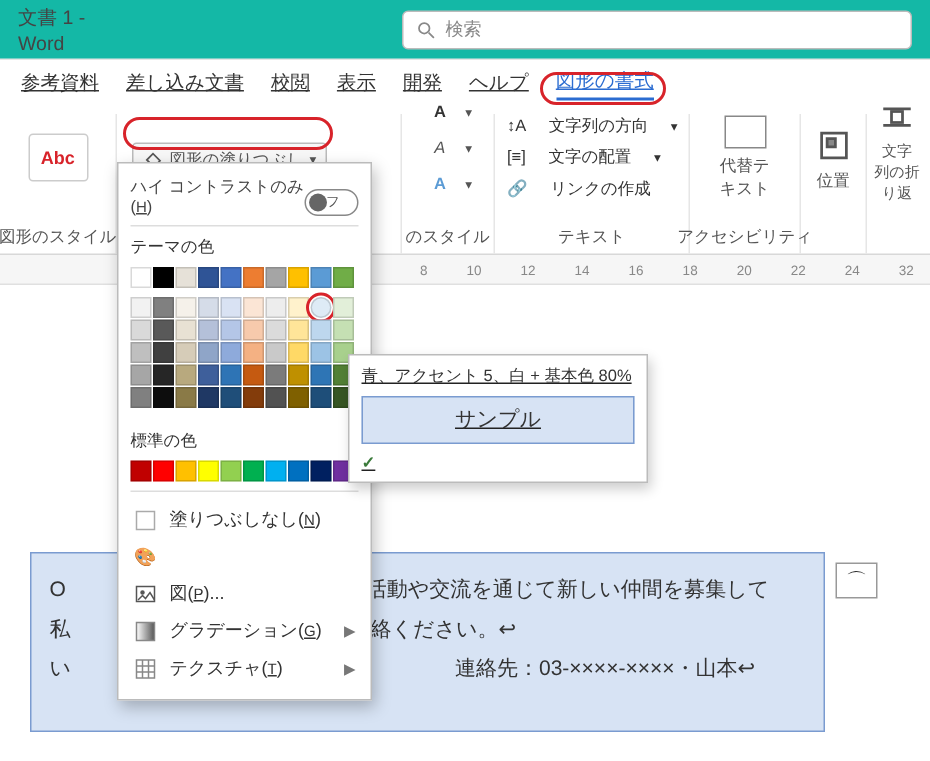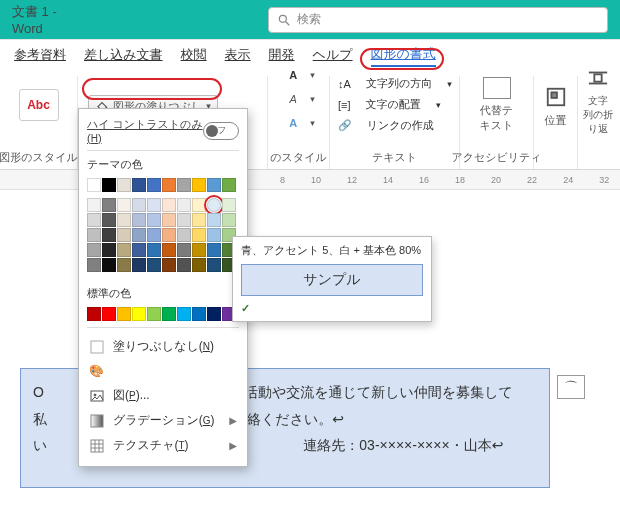--- a/index.html
+++ b/index.html
@@ -36,37 +36,37 @@
 
   .r-right-btn { display: flex; align-items: center; gap: 6px; white-space: nowrap; color: #333; }
 
   
   .ruler { height: 20px; background: #f6f6f6; display: flex; align-items: center; font-size: 9px; color: #888; gap: 26px; padding-left: 280px; border-bottom: 1px solid #e0e0e0; }
 
   
   .popup { position: absolute; left: 78px; top: 108px; width: 170px; background: #fff; border: 1px solid #bbb; box-shadow: 2px 4px 10px rgba(0,0,0,.25); z-index: 50; padding: 8px; }
   .popup hr { border: none; border-top: 1px solid #ddd; margin: 6px 0; }
   .popup .sect-label { font-size: 11px; color: #333; margin: 4px 0 6px; font-weight: 400; }
-  .hc-row { display: flex; align-items: center; justify-content: space-between; font-size: 11px; color: #444; text-decoration: underline; }
+  .hc-row { display: flex; align-items: flex-end; justify-content: space-between; font-size: 11px; color: #444; }
   .toggle { width: 40px; height: 18px; border-radius: 9px; border: 1px solid #888; position: relative; background: #fff; }
   .toggle::after { content: ""; position: absolute; left: 2px; top: 2px; width: 12px; height: 12px; border-radius: 50%; background: #666; }
   .toggle .tog-text { position: absolute; left: 4px; top: 1px; font-size: 9px; color: #555; }
 
   .swatch-grid { display: grid; grid-template-columns: repeat(10, 14px); grid-auto-rows: 14px; gap: 1px; }
   .swatch { width: 14px; height: 14px; border: 1px solid rgba(0,0,0,.15); position: relative; }
   .swatch.sel { outline: 2px solid #d8232a; outline-offset: 1px; border-radius: 50%; }
 
   .standard-row { display: grid; grid-template-columns: repeat(10, 14px); gap: 1px; }
 
   .menu-item { display: flex; align-items: center; gap: 8px; padding: 4px 2px; font-size: 12px; color: #333; }
   .menu-item .mi-icon { width: 16px; height: 16px; display: inline-flex; align-items: center; justify-content: center; }
   .menu-item .arrow { margin-left: auto; font-size: 10px; color: #777; }
 
   
-  .tooltip { position: absolute; left: 232px; top: 236px; width: 200px; background: #fff; border: 1px solid #bbb; box-shadow: 2px 4px 8px rgba(0,0,0,.2); z-index: 60; padding: 6px 8px; }
+  .tooltip { position: absolute; left: 232px; top: 236px; width: 200px; background: #fff; border: 1px solid #bbb; box-shadow: 2px 4px 8px rgba(0,0,0,.2); z-index: 60; padding: 6px 8px; text-decoration: underline; }
   .tooltip .tt-title { font-size: 11px; color: #333; margin-bottom: 6px; }
   .tooltip .sample { border: 1px solid #7a9bd0; background: #d7e3f4; text-align: center; font-size: 14px; color: #333; padding: 6px 0; margin-bottom: 6px; }
   .tooltip .contrast { display: flex; align-items: center; gap: 6px; font-size: 11px; color: #3b7b3b; }
   .tooltip .check { color: #3b7b3b; font-weight: 700; }
 
   
   .doc-area { position: absolute; left: 0; top: 190px; right: 0; bottom: 0; background: #fff; }
   .para-box { position: absolute; left: 20px; top: 178px; width: 530px; height: 120px; border: 1px solid #7a9bd0; background: #d7e3f4; padding: 10px 12px; font-size: 14px; color: #333; line-height: 1.9; z-index: 10; }
   .para-box .float-widget { position: absolute; right: -36px; top: 6px; width: 28px; height: 24px; border: 1px solid #999; background: #fff; display: flex; align-items: center; justify-content: center; font-size: 14px; }
   .indent { display:inline-block; width:200px; }

